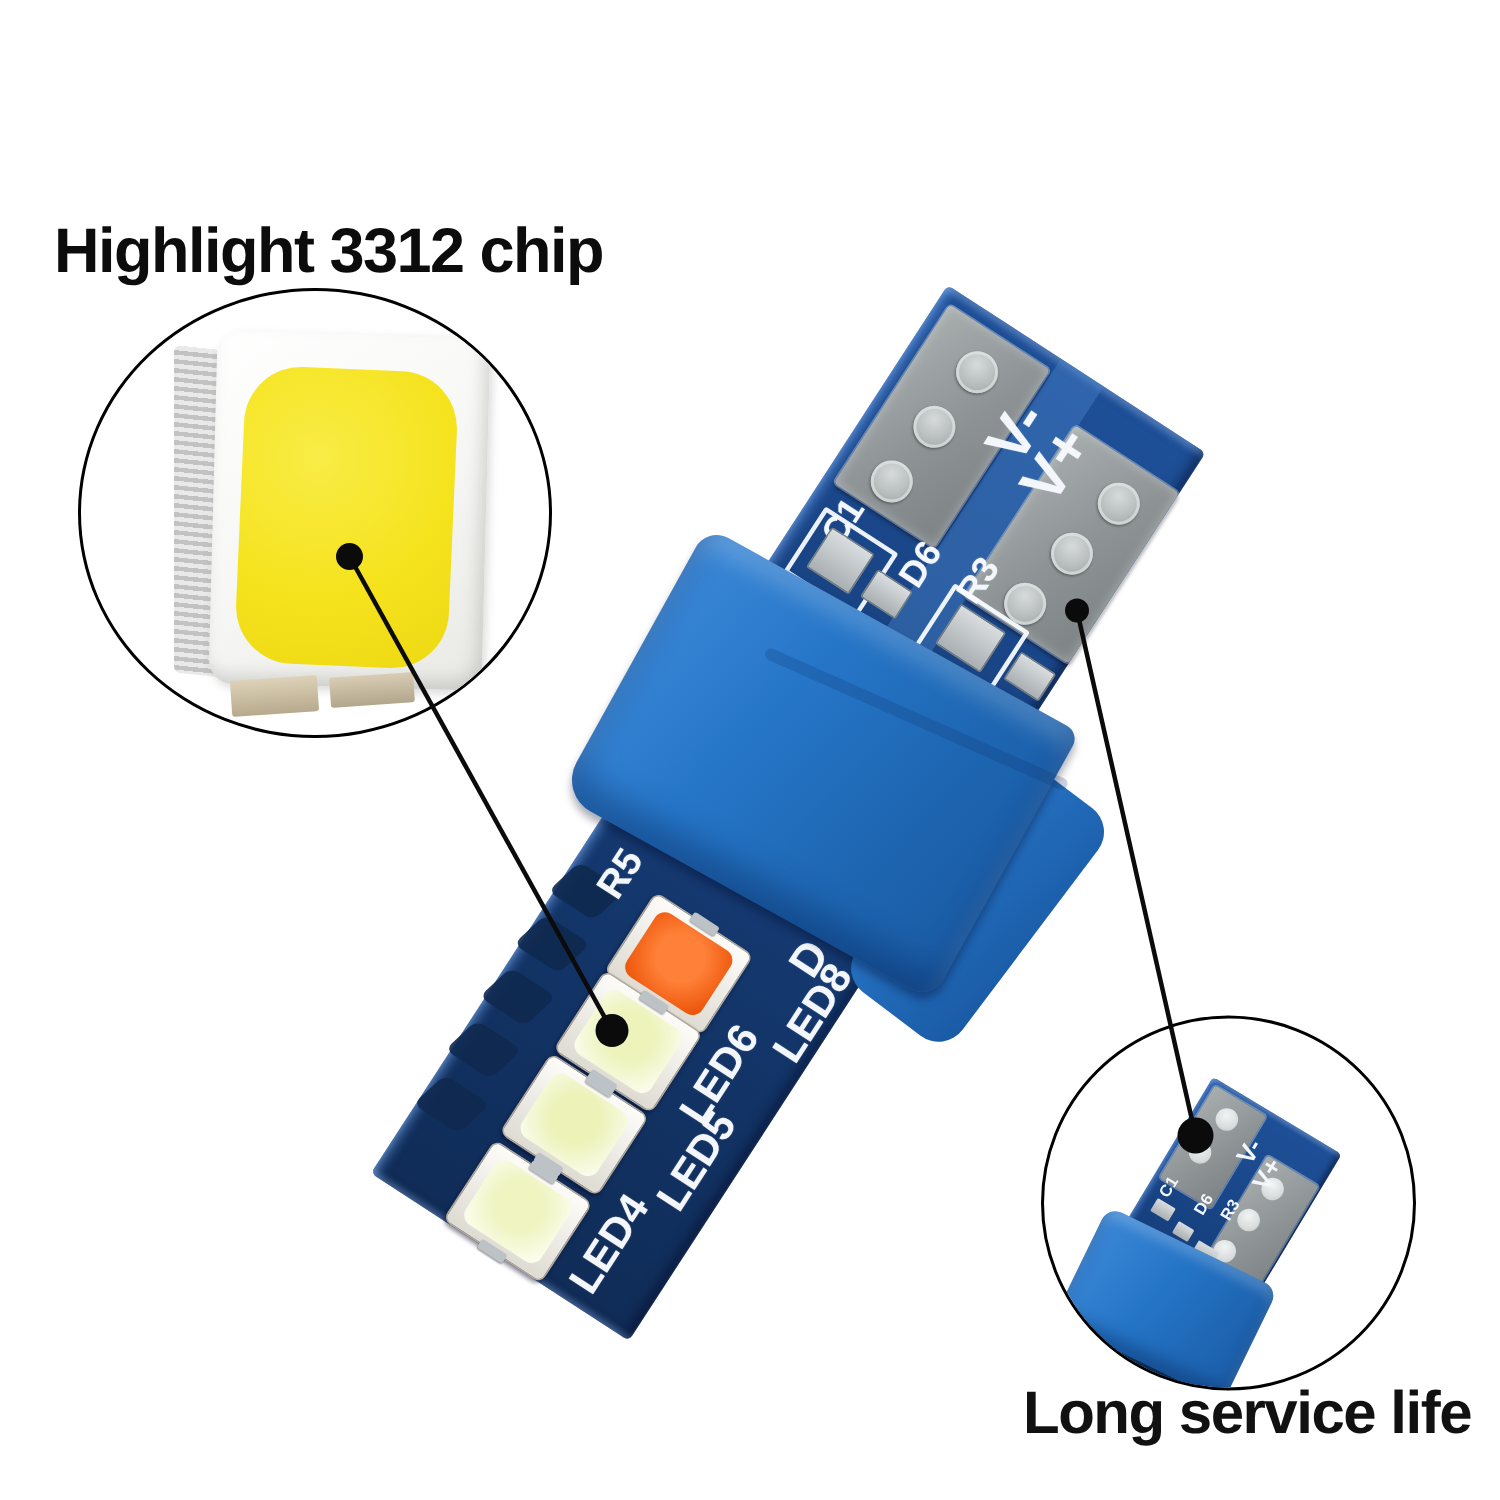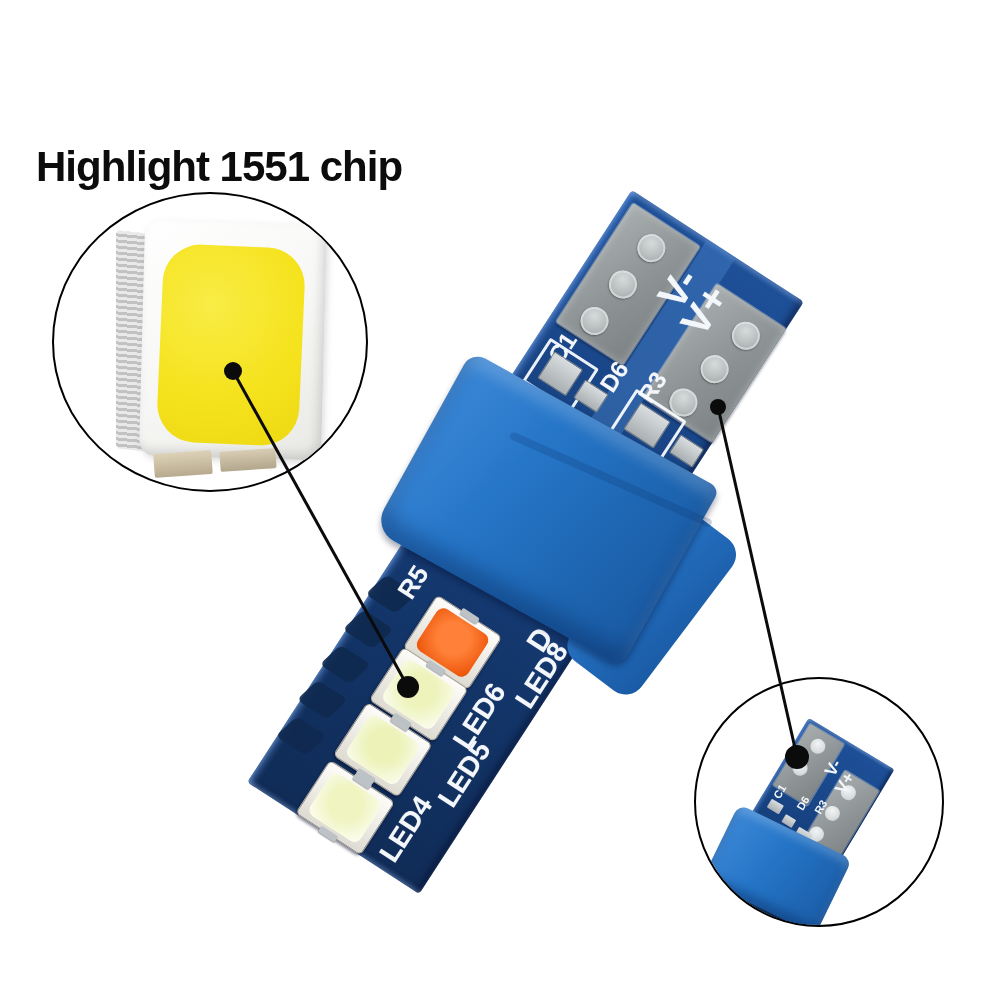--- a/index.html
+++ b/index.html
@@ -94,21 +94,21 @@
          background:#0f2a50;z-index:4;}
   .glint{position:absolute;width:13px;height:9px;background:#d2d7d9;border-radius:1px;z-index:6;}
 
   .overlay{position:absolute;left:0;top:0;z-index:10;pointer-events:none;}
 </style>
 </head>
 <body>
 
 <div class="stage">
 
-  <div class="title">Highlight 1551 chip</div>
+  <div class="title">Highlight 3312 chip</div>
 
   <div class="chip-circle">
     <div class="chip-side"></div>
     <div class="chip-body"></div>
     <div class="chip-phosphor"></div>
     <div class="chip-contact-a"></div>
     <div class="chip-contact-b"></div>
   </div>
 
   <div class="pcb">
@@ -198,20 +198,21 @@
       <div class="mini-smd" style="left:48px;top:98px;width:16px;height:12px;"></div>
       <div class="mini-band"></div>
       <div class="mini-bottom"></div>
       <div class="glint" style="left:6px;top:200px;"></div>
       <div class="glint" style="left:26px;top:208px;"></div>
       <div class="glint" style="left:46px;top:214px;"></div>
 
     </div>
   </div>
 
+  <div class="caption">Long service life</div>
 
   <svg class="overlay" width="1000" height="1000">
     <line x1="233" y1="371" x2="408" y2="687" stroke="#0b0b0b" stroke-width="3"></line>
     <circle cx="233" cy="371" r="9" fill="#0b0b0b"></circle>
     <circle cx="408" cy="687" r="11" fill="#0b0b0b"></circle>
     <line x1="718" y1="407" x2="797" y2="757" stroke="#0b0b0b" stroke-width="3"></line>
     <circle cx="718" cy="407" r="8" fill="#0b0b0b"></circle>
     <circle cx="797" cy="757" r="12" fill="#0b0b0b"></circle>
   </svg>
 

